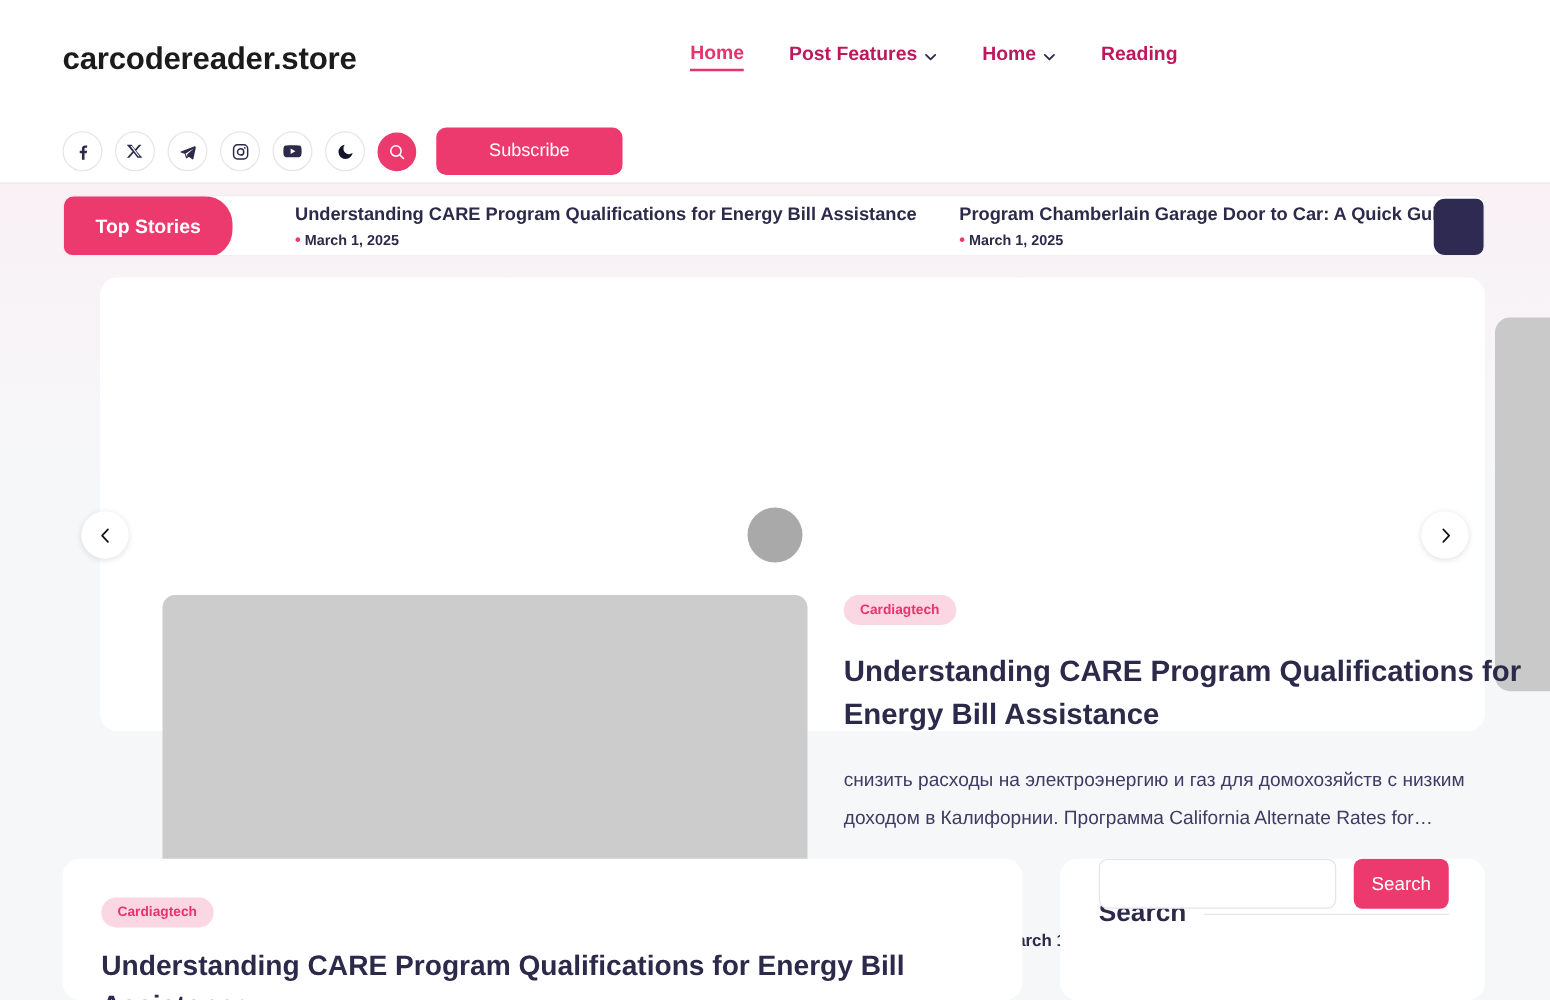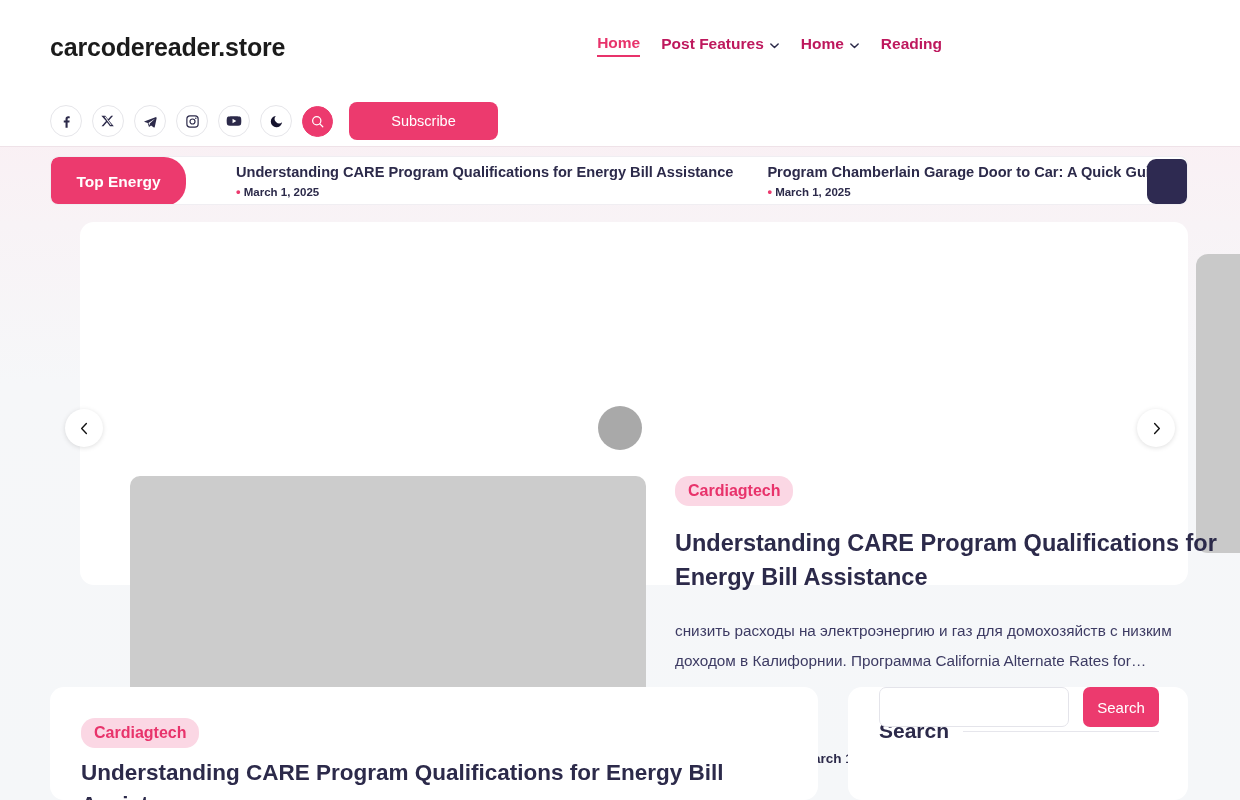--- a/index.html
+++ b/index.html
@@ -22,21 +22,21 @@
   .header-top {
     position: absolute; left: 0; top: 0; width: 992px; height: 95px;
   }
   .site-title {
     position: absolute; left: 50px; top: 33px;
     font-size: 25px; font-weight: bold; color: #1b1b1b;
     letter-spacing: -0.2px; white-space: nowrap;
   }
   .mainnav {
     position: absolute; right: 50px; top: 34px;
-    display: flex; align-items: center; gap: 21px;
+    display: flex; align-items: center; gap: 36px;
     white-space: nowrap;
   }
   .nav-item {
     display: flex; align-items: center; gap: 5px;
     font-size: 15.5px; font-weight: bold; color: #be185d;
     padding-bottom: 3px; cursor: pointer;
   }
   .nav-item.active { color: #e8336b; border-bottom: 2.5px solid #e8336b; }
   .chev { display: inline-block; width: 11px; height: 11px; position: relative; top: 1px; }
   .chev svg { display: block; }
@@ -115,21 +115,21 @@
     position: absolute; left: 50px; top: 254px; width: 516px; height: 299px;
     background: #cccccc; border-radius: 10px;
   }
   .hero-spinner {
     position: absolute; left: 598px; top: 406px; width: 44px; height: 44px;
     border-radius: 50%; background: #9a9a9a; opacity: .85; z-index: 5;
   }
   .hero-body { position: absolute; left: 595px; top: 254px; width: 545px; }
   .cat-pill {
     display: inline-block; background: #fbd7e4; color: #e8336b;
-    font-size: 16px; font-weight: bold;
+    font-size: 11px; font-weight: bold;
     padding: 6px 13px; border-radius: 14px; cursor: pointer;
   }
   .hero-title {
     margin-top: 20px; font-size: 23.5px; font-weight: bold;
     color: #2c2a4a; line-height: 1.45; cursor: pointer;
   }
   .hero-excerpt {
     margin-top: 22px; font-size: 15.3px; color: #3d3b63;
     line-height: 1.95;
   }
@@ -264,21 +264,21 @@
           <path d="M15.8 15.8 L20.4 20.4" stroke-linecap="round"></path>
         </svg>
     </div>
     <button class="subscribe-btn">Subscribe</button>
   </div>
 
   <div class="header-rule"></div>
 </div>
 
 <div class="ticker-wrap">
-  <div class="ticker-badge">Top Energy</div>
+  <div class="ticker-badge">Top Stories</div>
   <div class="ticker-track">
     <div class="ticker-rows">
       <div class="ticker-row r1">
         <a class="tk-item">
           <div class="tk-title">Understanding CARE Program Qualifications for Energy Bill Assistance</div>
           <div class="tk-date"><span class="tk-dot">•</span> <span>March 1, 2025</span></div>
         </a>
         <a class="tk-item">
           <div class="tk-title">Program Chamberlain Garage Door to Car: A Quick Guide</div>
           <div class="tk-date"><span class="tk-dot">•</span> <span>March 1, 2025</span></div>

